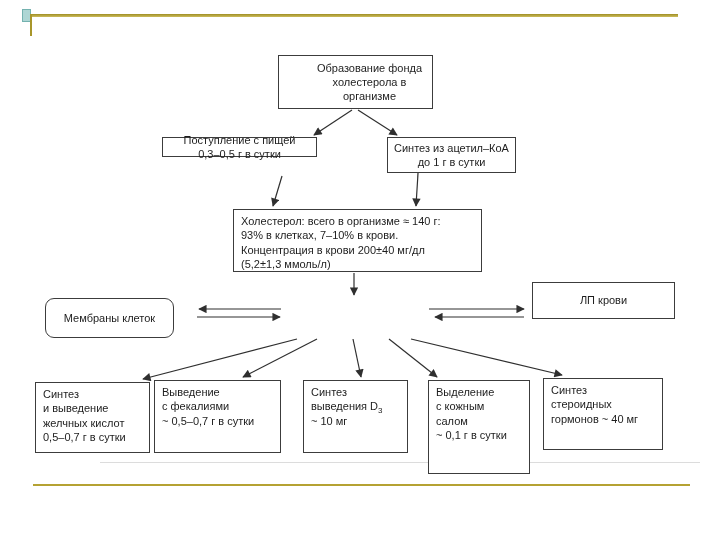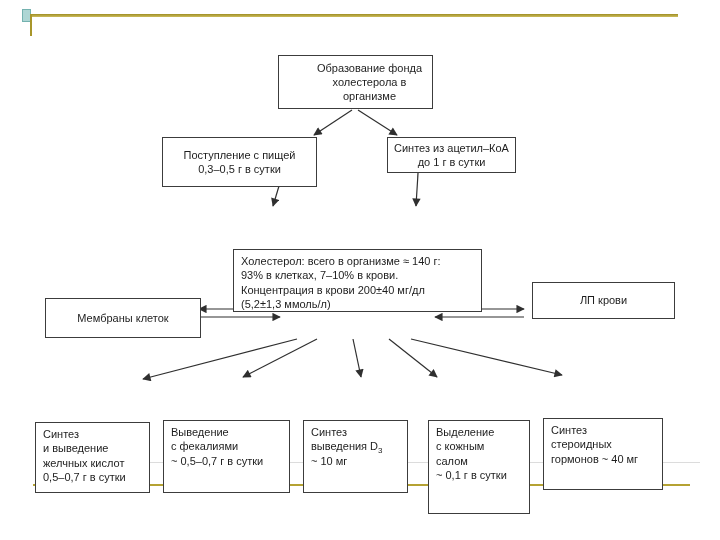--- a/index.html
+++ b/index.html
@@ -41,21 +41,21 @@
   
   .box {
     position: absolute;
     border: 1px solid #3c3c3c;
     background: #ffffff;
     font-size: 11px;
     line-height: 1.3;
     color: #1d1d1d;
   }
   .box.center { display: flex; align-items: center; justify-content: center; text-align: center; }
-  .box.leftpad { padding: 4px 7px; text-align: left; margin-top: 40px; }
+  .box.leftpad { padding: 4px 7px; text-align: left; }
   .bt { white-space: pre-line; }
   sub { font-size: 8px; line-height: 0; }
   .arrows { position: absolute; left: 0; top: 0; width: 720px; height: 540px; pointer-events: none; }
 </style>
 </head>
 <body>
 
 <div class="slide">
 
   <div class="bullet"></div>
@@ -87,54 +87,54 @@
       <line x1="411" y1="339" x2="562" y2="375" marker-end="url(#arr)"></line>
     </g>
   </svg>
 
   <div class="box center" style="left:278px; top:55px; width:155px; height:54px;padding-left:28px;">
     <span class="bt">Образование фонда
 холестерола в
 организме</span>
   </div>
 
-  <div class="box center" style="left:162px; top:137px; width:155px; height:50px;">
+  <div class="box center" style="left:162px; top:137px; width:155px; height:20px;">
     <span class="bt">Поступление с пищей
 0,3–0,5 г в сутки</span>
   </div>
 
   <div class="box center" style="left:387px; top:137px; width:129px; height:36px;">
     <span class="bt">Синтез из ацетил–КоА
 до 1 г в сутки</span>
   </div>
 
   <div class="box leftpad" style="left:233px; top:209px; width:249px; height:63px;">
     <span class="bt">Холестерол: всего в организме ≈ 140 г:
 93% в клетках, 7–10% в крови.
 Концентрация в крови 200±40 мг/дл
 (5,2±1,3 ммоль/л)</span>
   </div>
 
-  <div class="box center" style="left:45px; top:298px; width:156px; height:40px;">
+  <div class="box center" style="left:45px; top:298px; width:129px; height:40px;border-radius:9px;">
     <span class="bt">Мембраны клеток</span>
   </div>
 
 
   <div class="box center" style="left:532px; top:282px; width:143px; height:37px;">
     <span class="bt">ЛП крови</span>
   </div>
 
   <div class="box leftpad" style="left:35px; top:382px; width:115px; height:71px;">
     <span class="bt">Синтез
 и выведение
 желчных кислот
 0,5–0,7 г в сутки</span>
   </div>
 
-  <div class="box leftpad" style="left:163px; top:380px; width:127px; height:73px;">
+  <div class="box leftpad" style="left:154px; top:380px; width:127px; height:73px;">
     <span class="bt">Выведение
 с фекалиями
 ~ 0,5–0,7 г в сутки</span>
   </div>
 
   <div class="box leftpad" style="left:303px; top:380px; width:105px; height:73px;">
     <span>Синтез</span><br>
     <span>выведения D</span><sub>3</sub><br>
     <span>~ 10 мг</span>
   </div>

